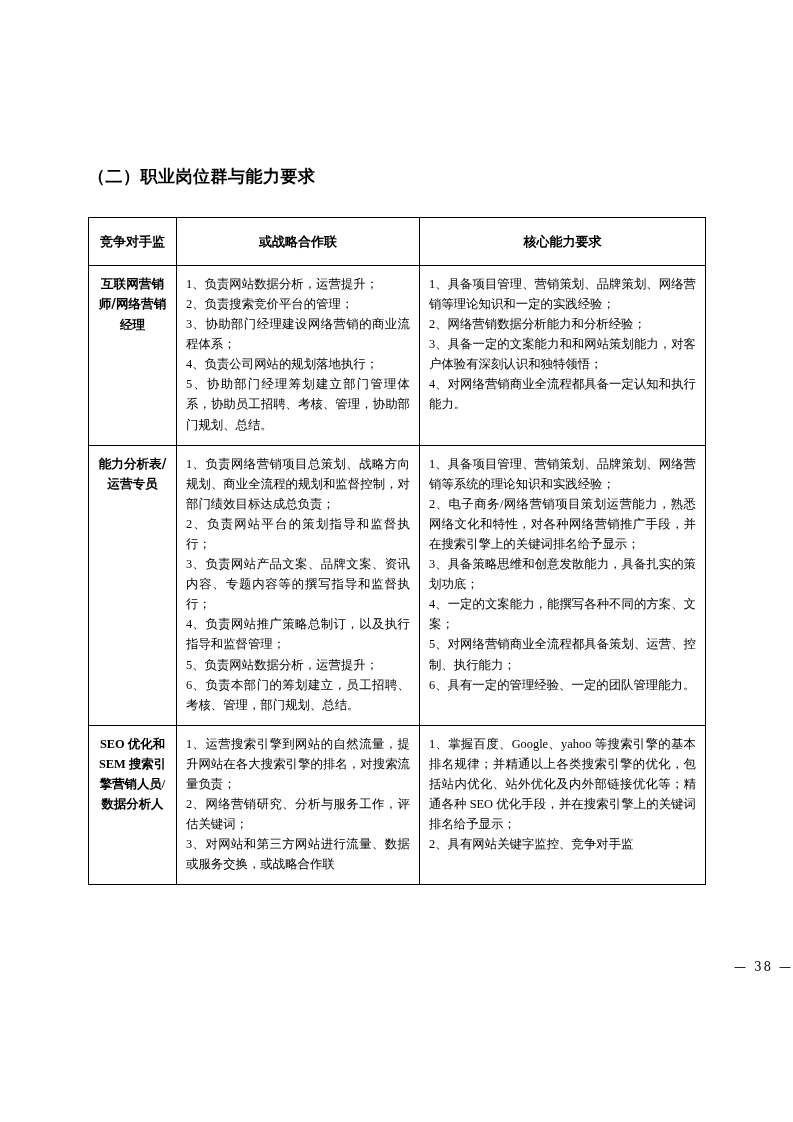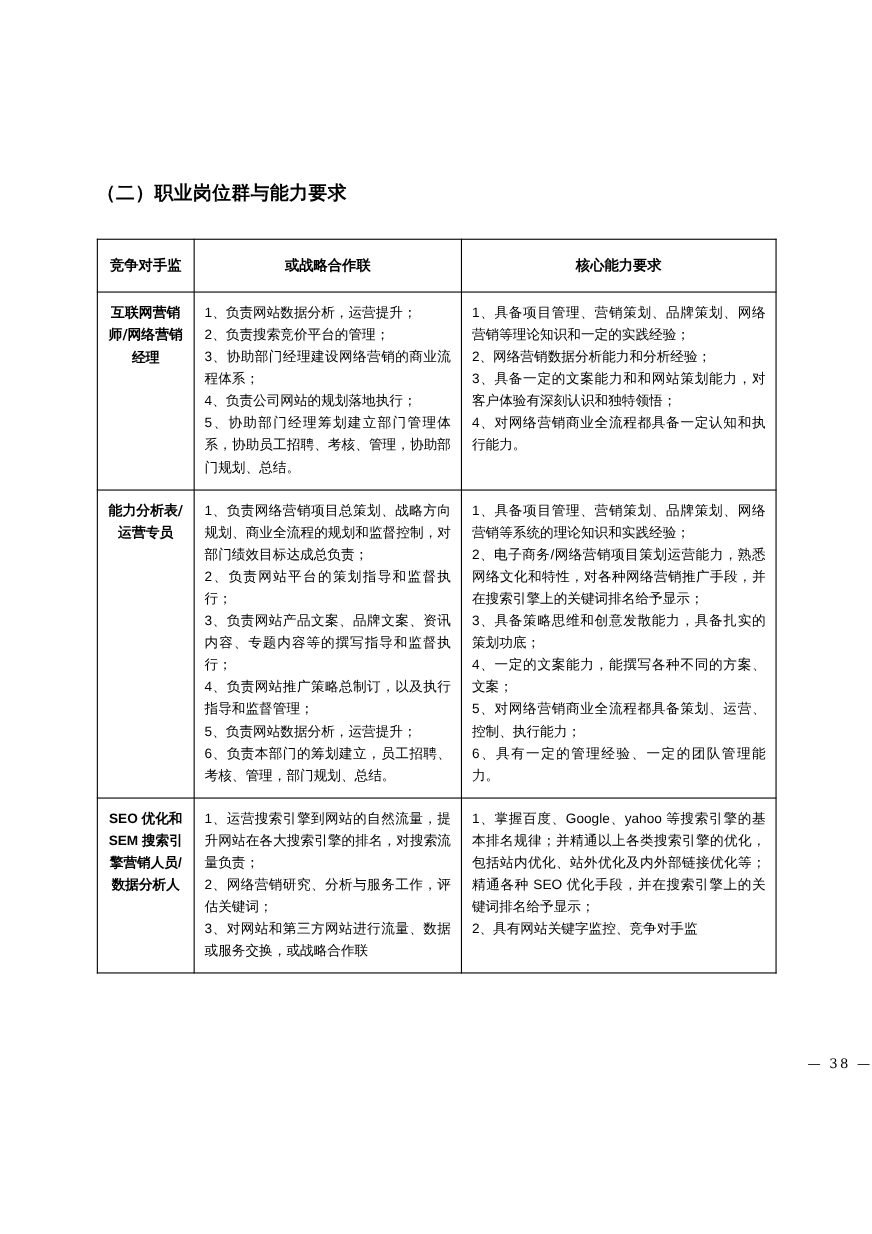--- a/index.html
+++ b/index.html
@@ -45,21 +45,21 @@
     border-collapse: collapse;
     width: 617px;
     table-layout: fixed;
   }
   table.matrix td, table.matrix th {
     border: 1px solid #000000;
     vertical-align: top;
     padding: 8px 9px 10px 9px;
     font-size: 12.4px;
     line-height: 1.62;
-    font-family: Liberation Sans, sans-serif;
+    font-family: Liberation Serif, serif;
   }
   table.matrix th {
     text-align: center;
     vertical-align: middle;
     font-weight: bold;
     font-size: 13px;
     padding: 13px 6px;
     font-family: "DejaVu Sans", "Liberation Sans", sans-serif;
   }
   col.c1 { width: 88px; }

